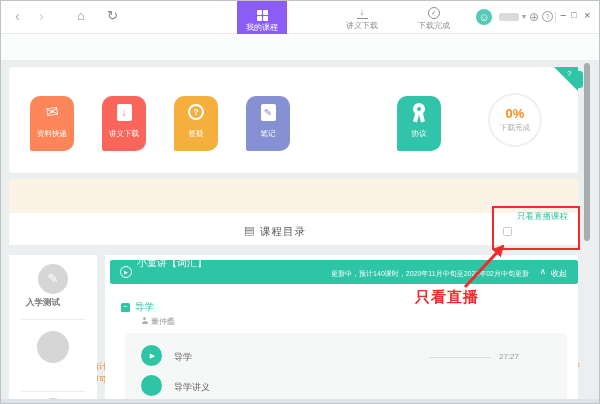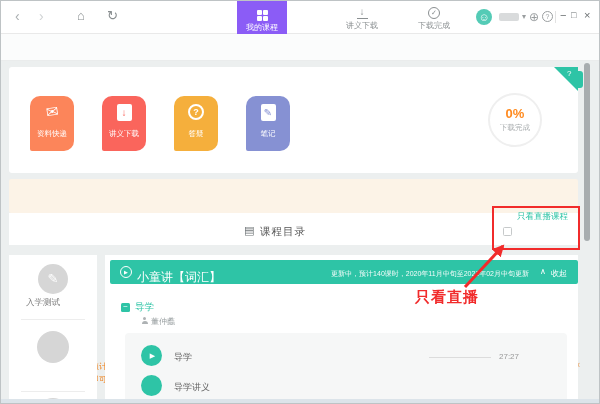--- a/index.html
+++ b/index.html
@@ -74,30 +74,30 @@
   
   .band { position:absolute; left:8px; top:212px; width:569px; height:32px; background:#fff; }
   .cat-icon { position:absolute; left:243px; top:223px; font-size:11px; color:#707578; }
   .cat-title { position:absolute; left:259px; top:224px; font-size:10.5px; color:#555; letter-spacing:1px; }
   .filter-box { position:absolute; left:502px; top:226px; width:9px; height:9px; border:1px solid #C6C9CA; border-radius:1.5px; background:#fff; }
   .filter-lbl { position:absolute; left:516px; top:210px; font-size:8.5px; color:#2EC4A6; }
 
   
   .sidebar { position:absolute; left:8px; top:254px; width:88px; height:150px; background:#fff; }
   .scircle { position:absolute; border-radius:50%; background:#D6D6D6; color:#fff; text-align:center; }
-  .slabel { position:absolute; left:0; width:68px; text-align:center; font-size:8.5px; color:#777; }
+  .slabel { position:absolute; left:0; width:68px; text-align:center; font-size:8.5px; color:#777;font-weight:bold; }
   .sdiv { position:absolute; left:20px; width:64px; height:1px; background:#EDEDED; }
   .book { width:14px; height:9px; background:#fff; border-radius:1px; margin:11px auto 0; position:relative; }
   .book i { position:absolute; left:6.5px; top:0; bottom:0; width:1px; background:#D6D6D6; }
 
   
   .content { position:absolute; left:104px; top:254px; width:473px; height:150px; background:#fff; }
   .groupbar { position:absolute; left:109px; top:259px; width:468px; height:24px; background:#2EC4A6; border-radius:2px; }
   .gb-icon { position:absolute; left:119px; top:265px; width:12px; height:12px; border:1px solid #fff; border-radius:50%; color:#fff; font-size:5px; line-height:11px; text-align:center; }
-  .gb-title { position:absolute; left:136px; top:268px; font-size:12px; color:#fff; }
+  .gb-title { position:absolute; left:136px; top:255px; font-size:10px; color:#fff; }
   .gb-status { position:absolute; right:70px; top:268px; font-size:7px; color:rgba(255,255,255,.95); white-space:nowrap; }
   .gb-caret { position:absolute; left:539px; top:266px; font-size:8px; color:#fff; }
   .gb-collapse { position:absolute; left:550px; top:267px; font-size:8px; color:#fff; }
 
   .sec-box { position:absolute; left:120px; top:302px; width:9px; height:9px; background:#2EC4A6; border-radius:1.5px; color:#fff; font-size:8px; line-height:7px; text-align:center; }
   .sec-title { position:absolute; left:134px; top:300px; font-size:9.5px; color:#2EC4A6; }
   .person { position:absolute; left:140px; top:316px; width:7px; height:8px; }
   .person::before { content:""; position:absolute; left:1.8px; top:0; width:3.4px; height:3.4px; border-radius:50%; background:#AEB2B4; }
   .person::after { content:""; position:absolute; left:.5px; top:4.2px; width:6px; height:3.2px; border-radius:3px 3px 0 0; background:#AEB2B4; }
   .teacher { position:absolute; left:150px; top:315px; font-size:8px; color:#9AA0A2; }
@@ -180,20 +180,31 @@
     <span class="glyph">
         <span class="qaring">?</span>
       </span>
     <span class="flabel">答疑</span>
   </div>
   <div class="feature" style="left: 245px; background: rgb(134, 145, 211);">
     <span class="glyph">
         <span class="whitebox" style="color: rgb(134, 145, 211);">✎</span>
       </span>
     <span class="flabel">笔记</span>
+  </div>
+  <div class="feature" style="left: 396px; background: rgb(50, 195, 171);">
+    <span class="glyph">
+      <span class="medal">
+        <span class="r1"></span>
+          <span class="r2"></span>
+        <span class="mc"></span>
+        <span class="md" style="background: rgb(50, 195, 171);"></span>
+      </span>
+    </span>
+    <span class="flabel">协议</span>
   </div>
 
   <div class="progress-circle">
     <span class="pct">0%</span>
     <span class="plabel">下载完成</span>
   </div>
   <div class="ribbon"></div>
   <span class="ribbon-q">?</span>
 
   <div class="scrollthumb"></div>

